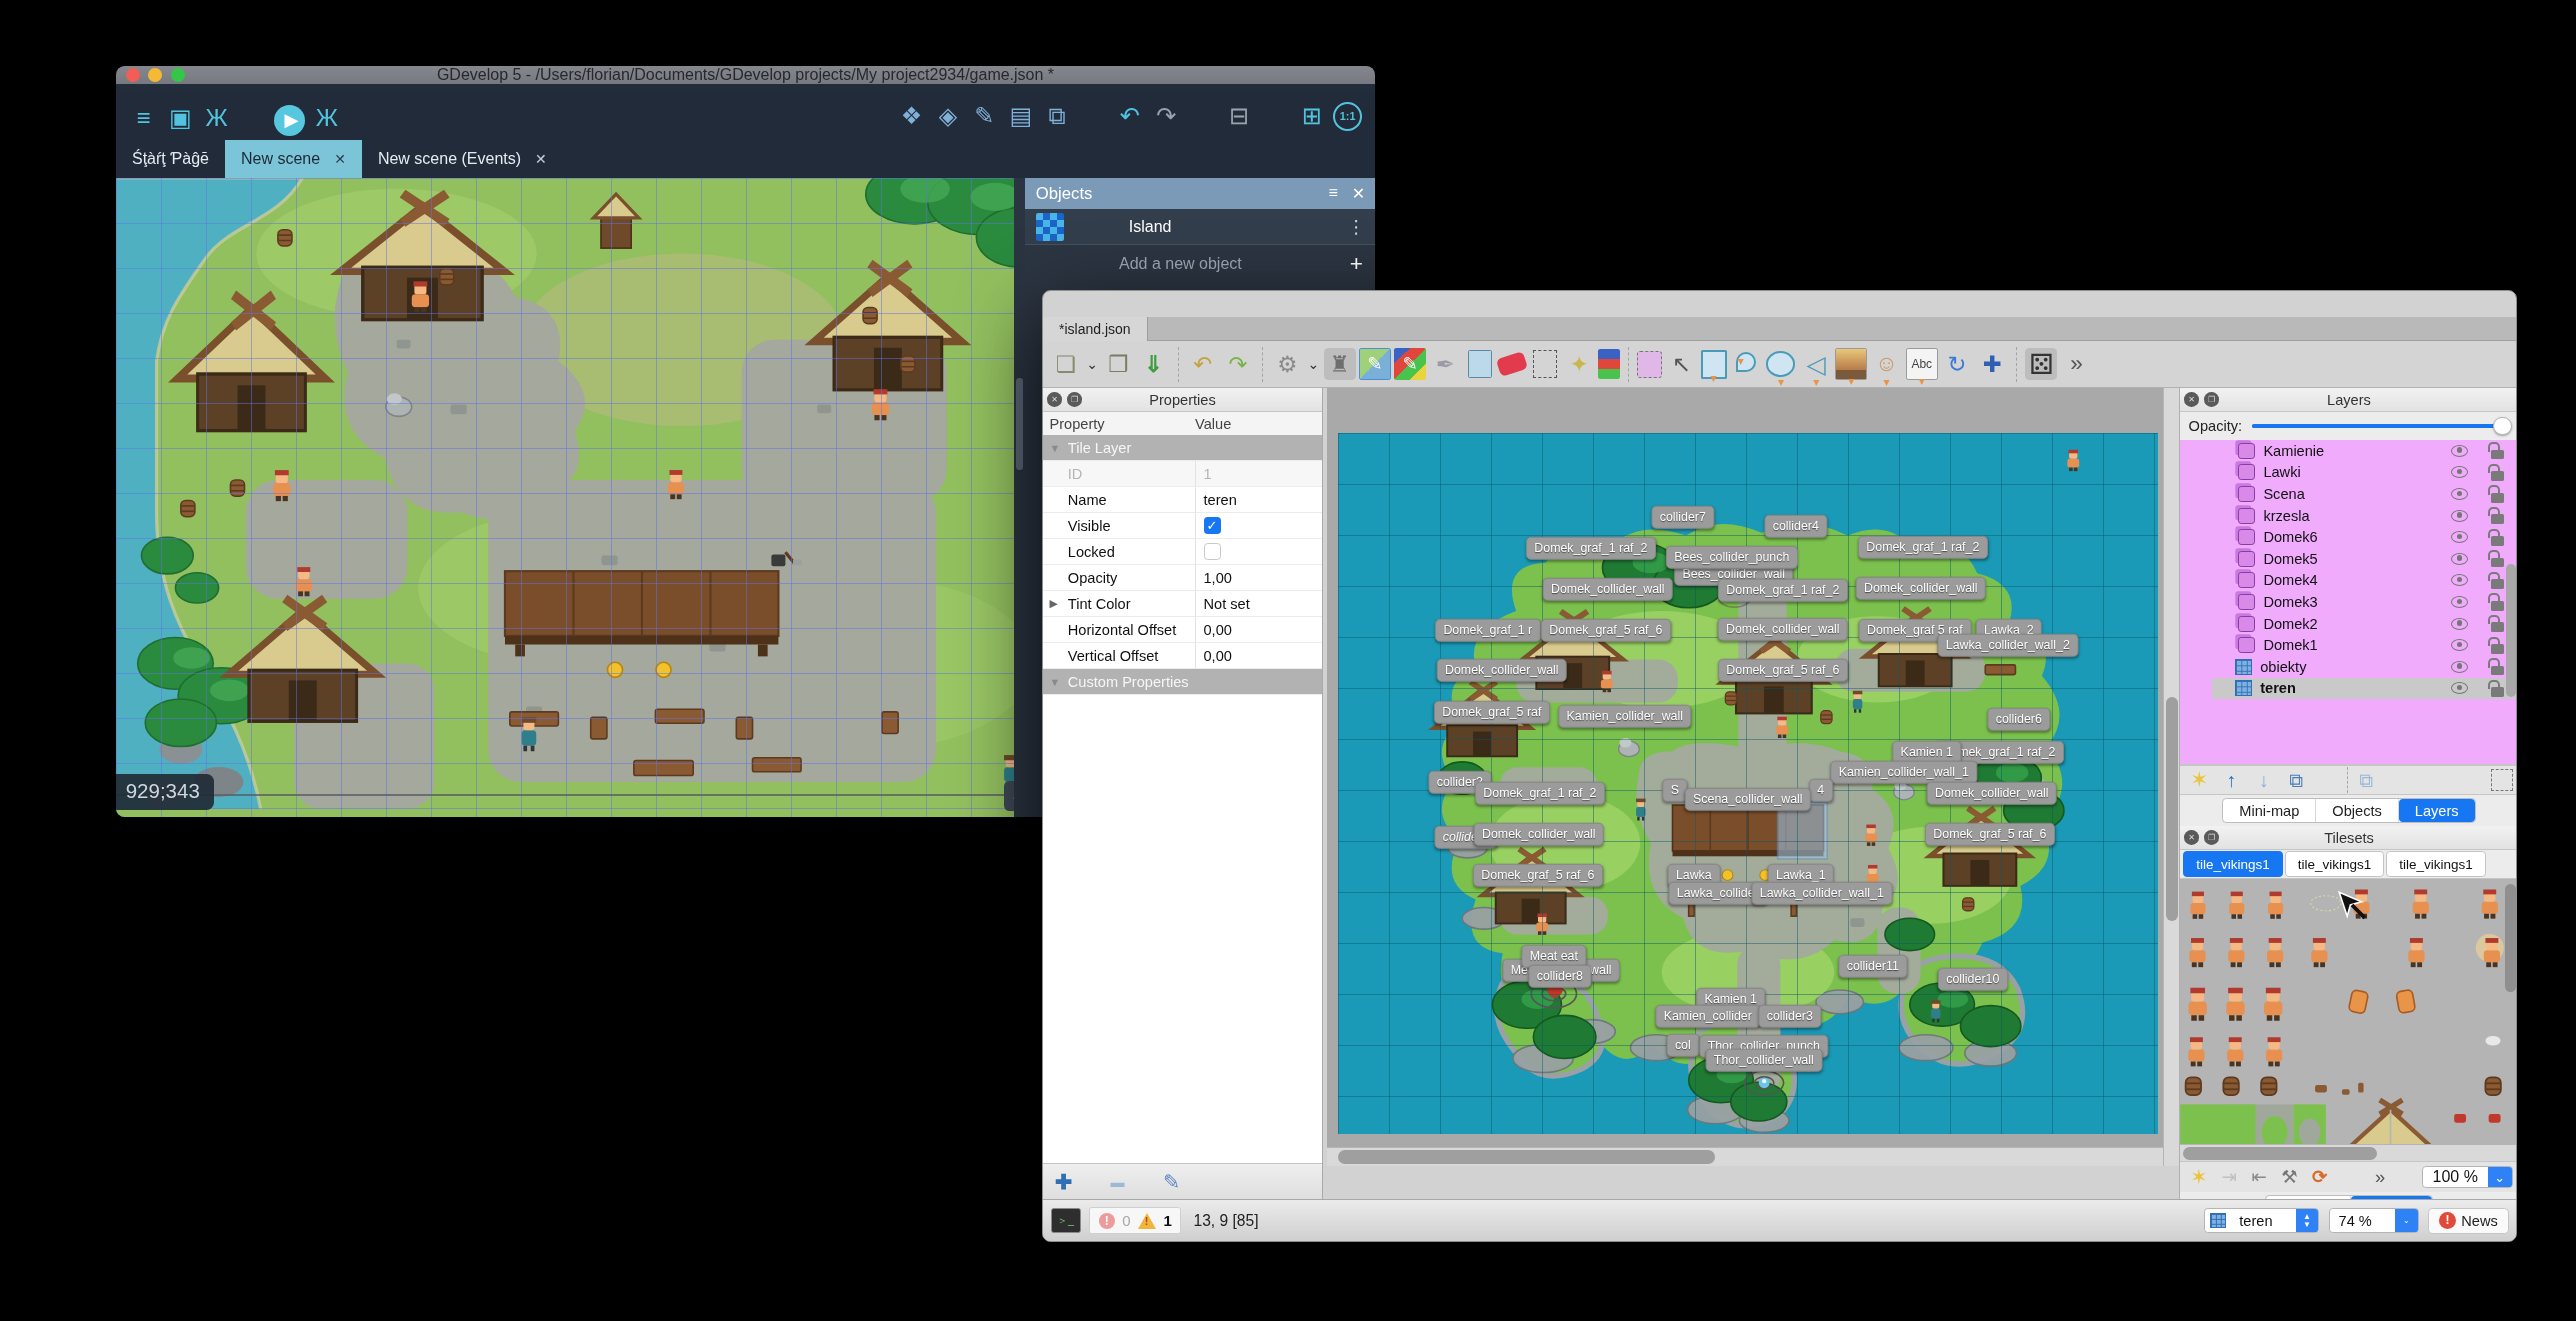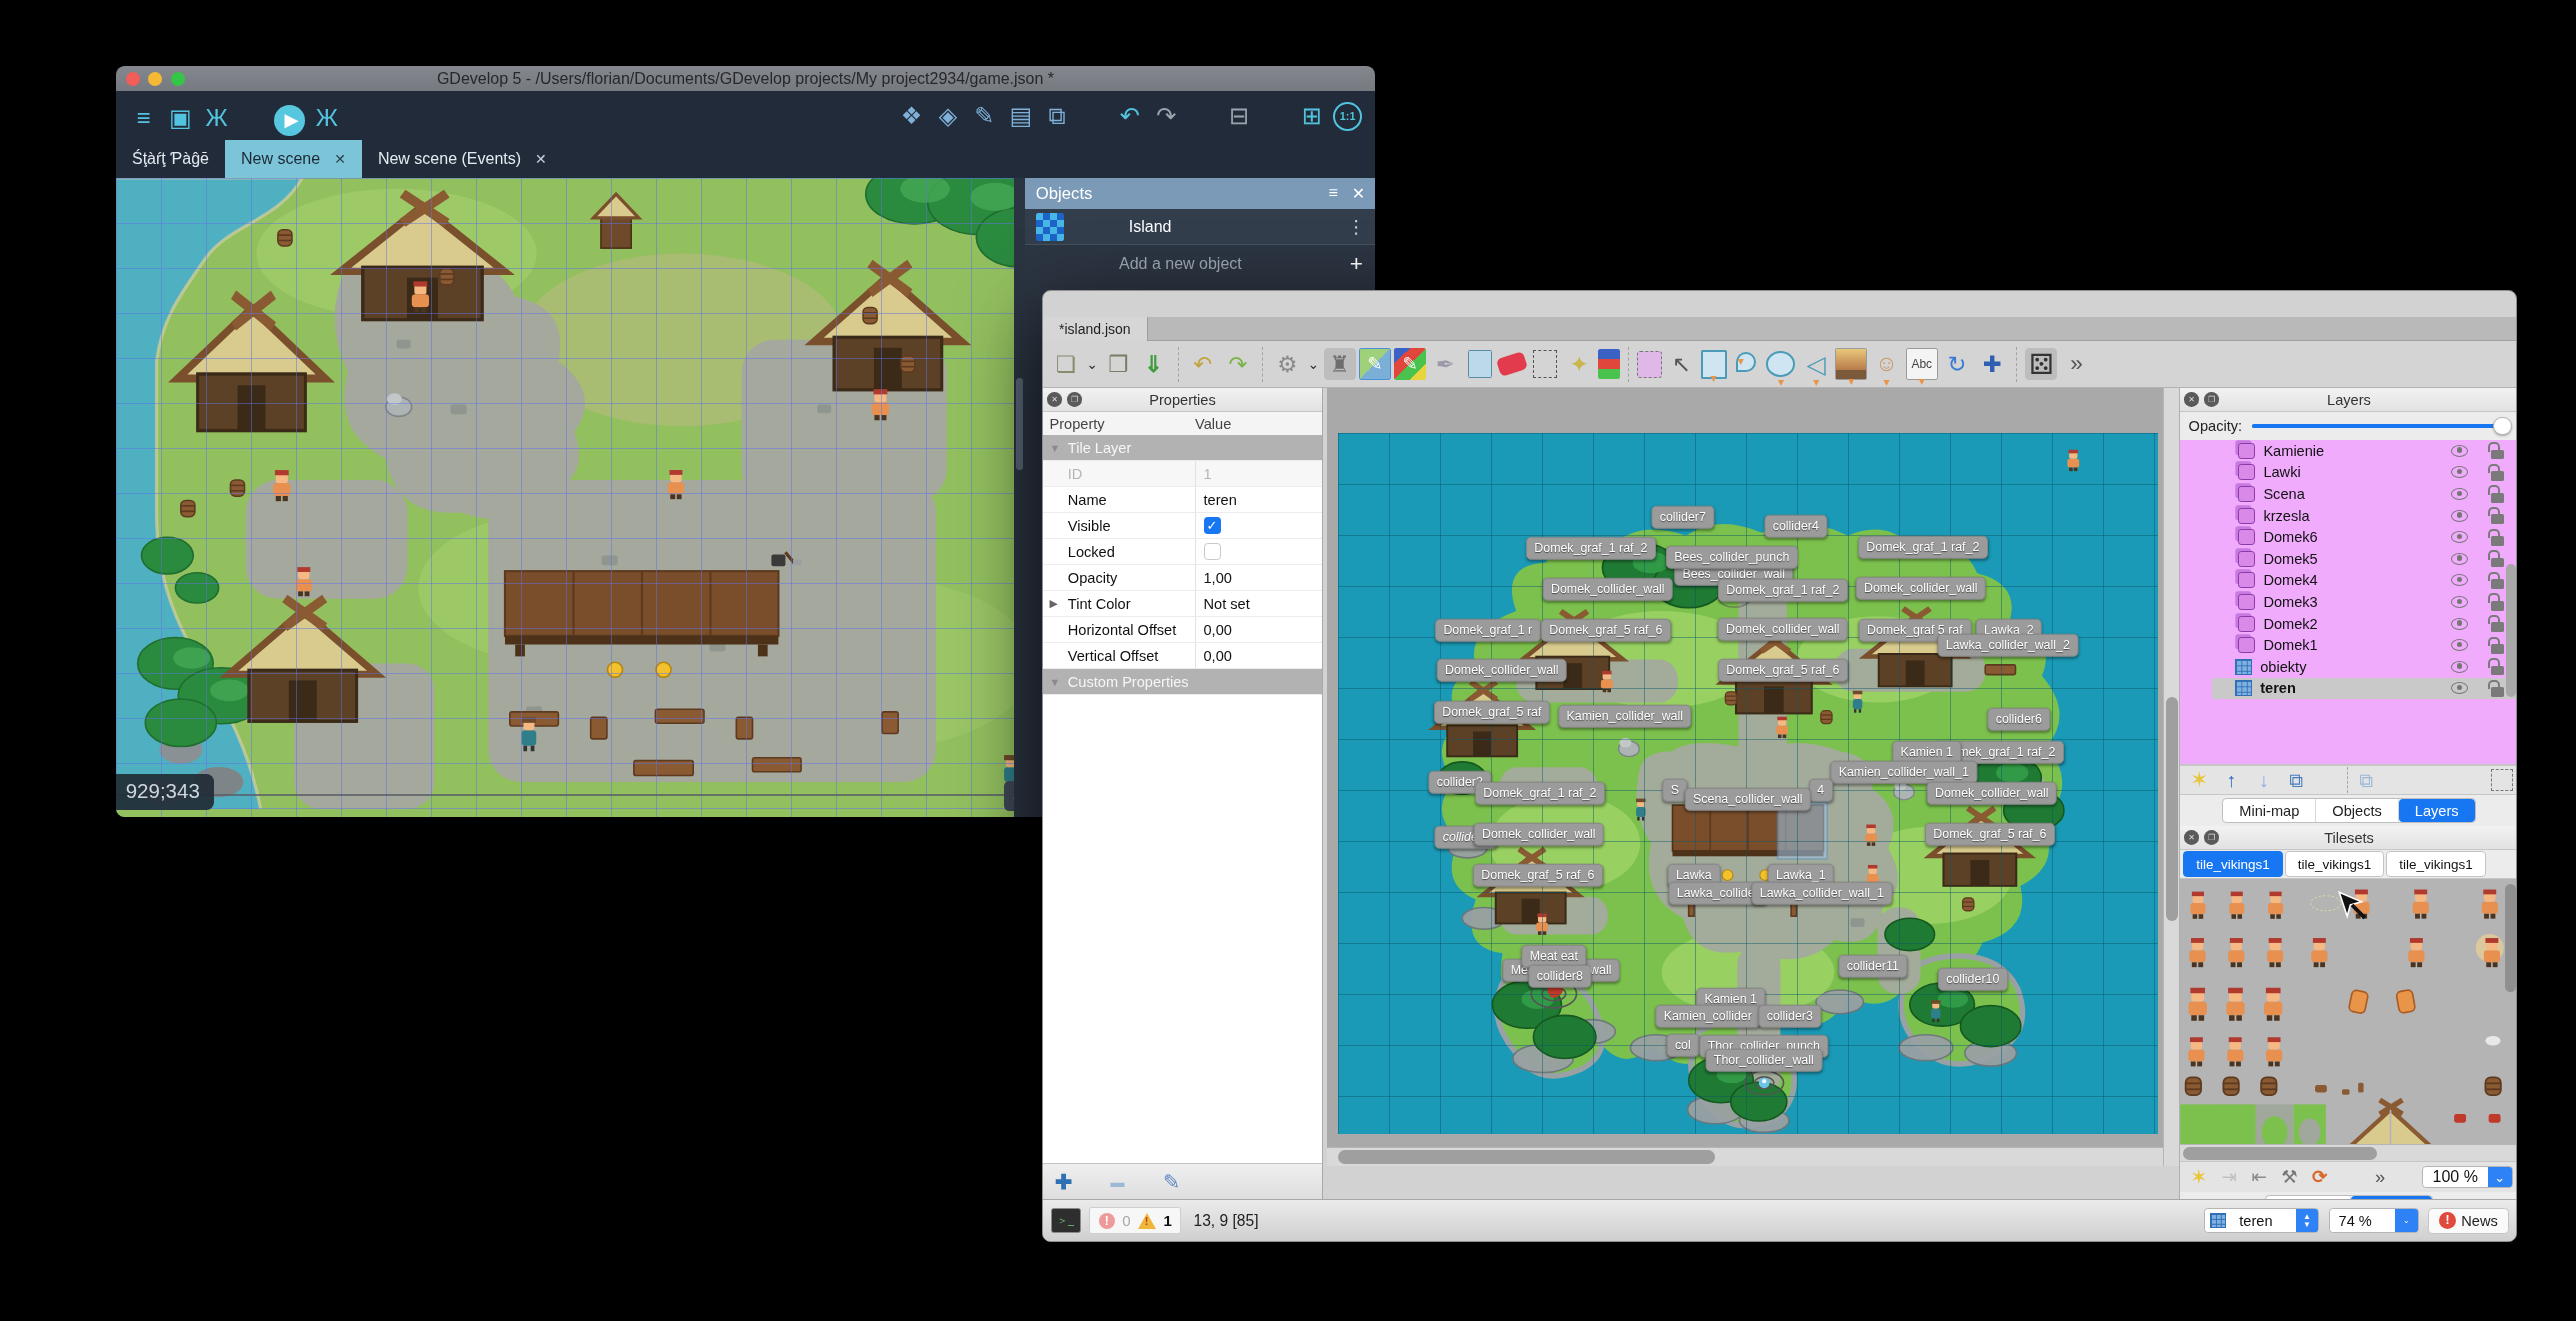--- a/index.html
+++ b/index.html
@@ -11,21 +11,21 @@
   .tl.red{background:#f15e57;} .tl.yel{background:#f5b935;} .tl.grn{background:#35c648;}
   .icon { display:inline-flex; align-items:center; justify-content:center; width:30px; height:30px; font-size:24px; position:relative; }
   .eyex{width:17px;height:12px;border:1.6px solid #767676;border-radius:50%;position:relative;display:inline-block;}
   .eyex::after{content:"";position:absolute;width:5.4px;height:5.4px;border-radius:50%;background:#767676;top:1.6px;left:4.3px;}
   .lockx{width:13px;height:9.7px;background:#7a7a7a;border-radius:1.6px;position:relative;display:inline-block;margin-top:7.5px;}
   .lockx::before{content:"";position:absolute;width:8.6px;height:7.5px;border:2.2px solid #7a7a7a;border-bottom:none;border-radius:4.9px 4.9px 0 0;top:-7.5px;left:-3.2px;}
   .pbtn{width:14.6px;height:14.6px;border-radius:50%;background:#5a5a5a;color:#ddd;font-size:8px;display:inline-flex;align-items:center;justify-content:center;margin-right:5.4px;}
 
   
   #gd { position:absolute; left:116px; top:66px; width:1259px; height:751px; border-radius:8.6px; overflow:hidden; background:#232c3a; box-shadow:0 21.6px 70px rgba(0,0,0,.75); z-index:1; }
-  #gd .titlebar { position:absolute; left:0; top:0; right:0; height:25px; background:linear-gradient(#84878d,#76797f); display:flex; align-items:center; padding:0 9.7px; }
+  #gd .titlebar { position:absolute; left:0; top:0; right:0; height:18px; background:linear-gradient(#84878d,#76797f); display:flex; align-items:center; padding:0 9.7px; }
   #gd .titlebar .title { position:absolute; left:0; right:0; text-align:center; font-size:16px; color:#26282c; }
   #gd .toolbar { position:absolute; left:0; top:25px; right:0; height:50px; background:#222b39; display:flex; align-items:center; padding:0 9.7px; }
   #gd .toolbar .right { margin-left:auto; display:flex; align-items:center; }
   #gd .toolbar .icon { color:#52c3de; margin:0 3.2px; }
   #gd .tabsrow { position:absolute; left:0; top:74px; right:0; height:38px; background:#222b39; display:flex; align-items:flex-end; }
   .gdtab { height:38px; display:inline-flex; align-items:center; padding:0 16px; font-size:16px; color:#e5ebf2; }
   .gdtab.active { background:#7cc5d9; color:#1c2835; }
   .gdtab .x { margin-left:14px; font-size:14px; opacity:.85; }
   .gdtab:not(.closable) .x { display:none; }
   #gd .body { position:absolute; left:0; top:112px; right:0; bottom:0; }

